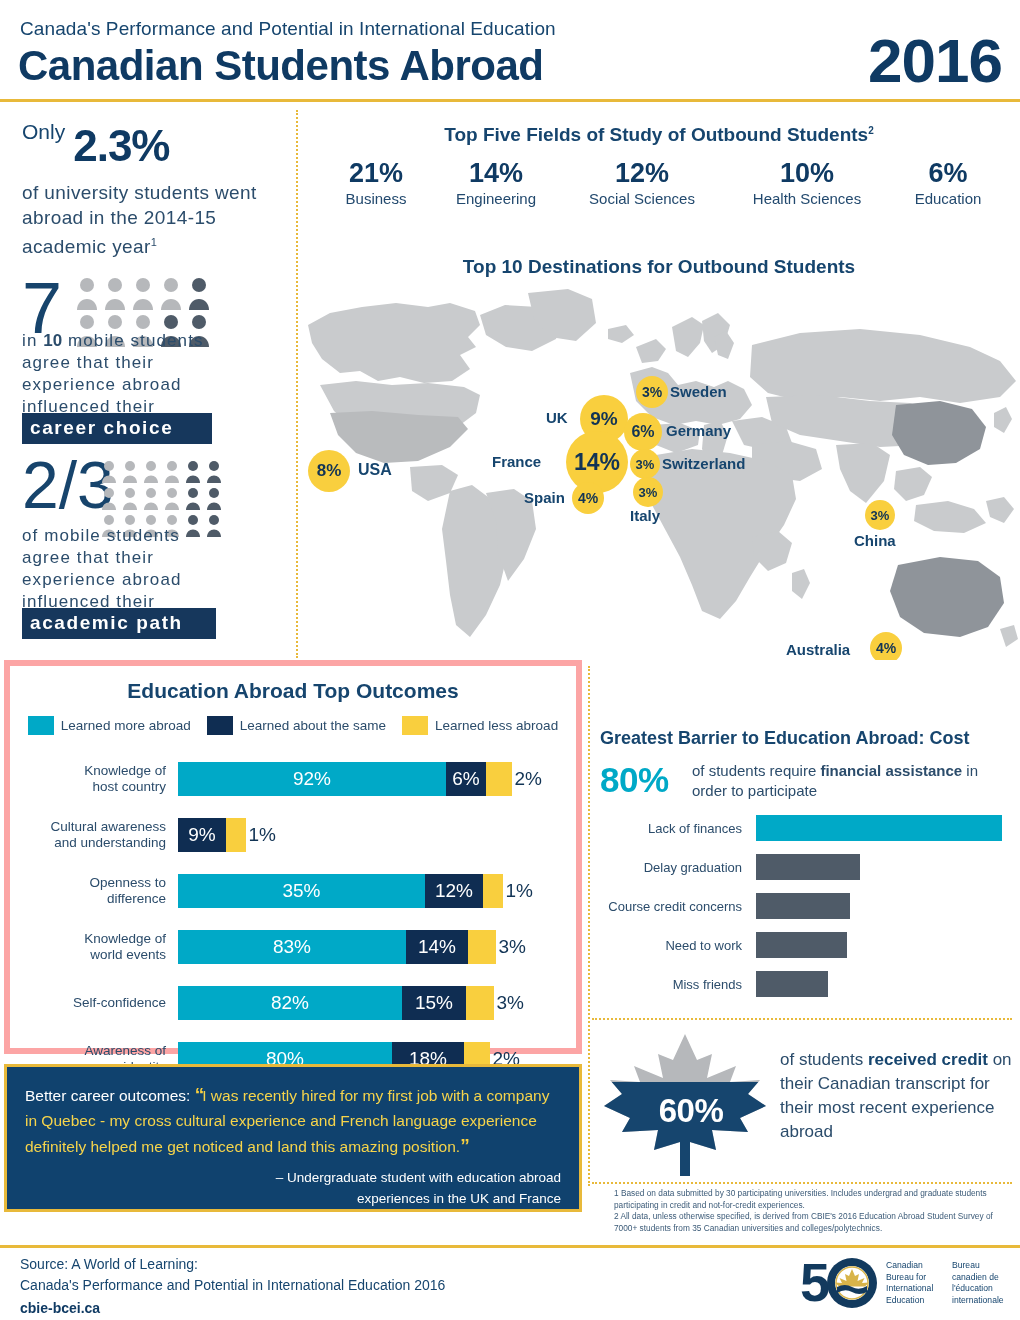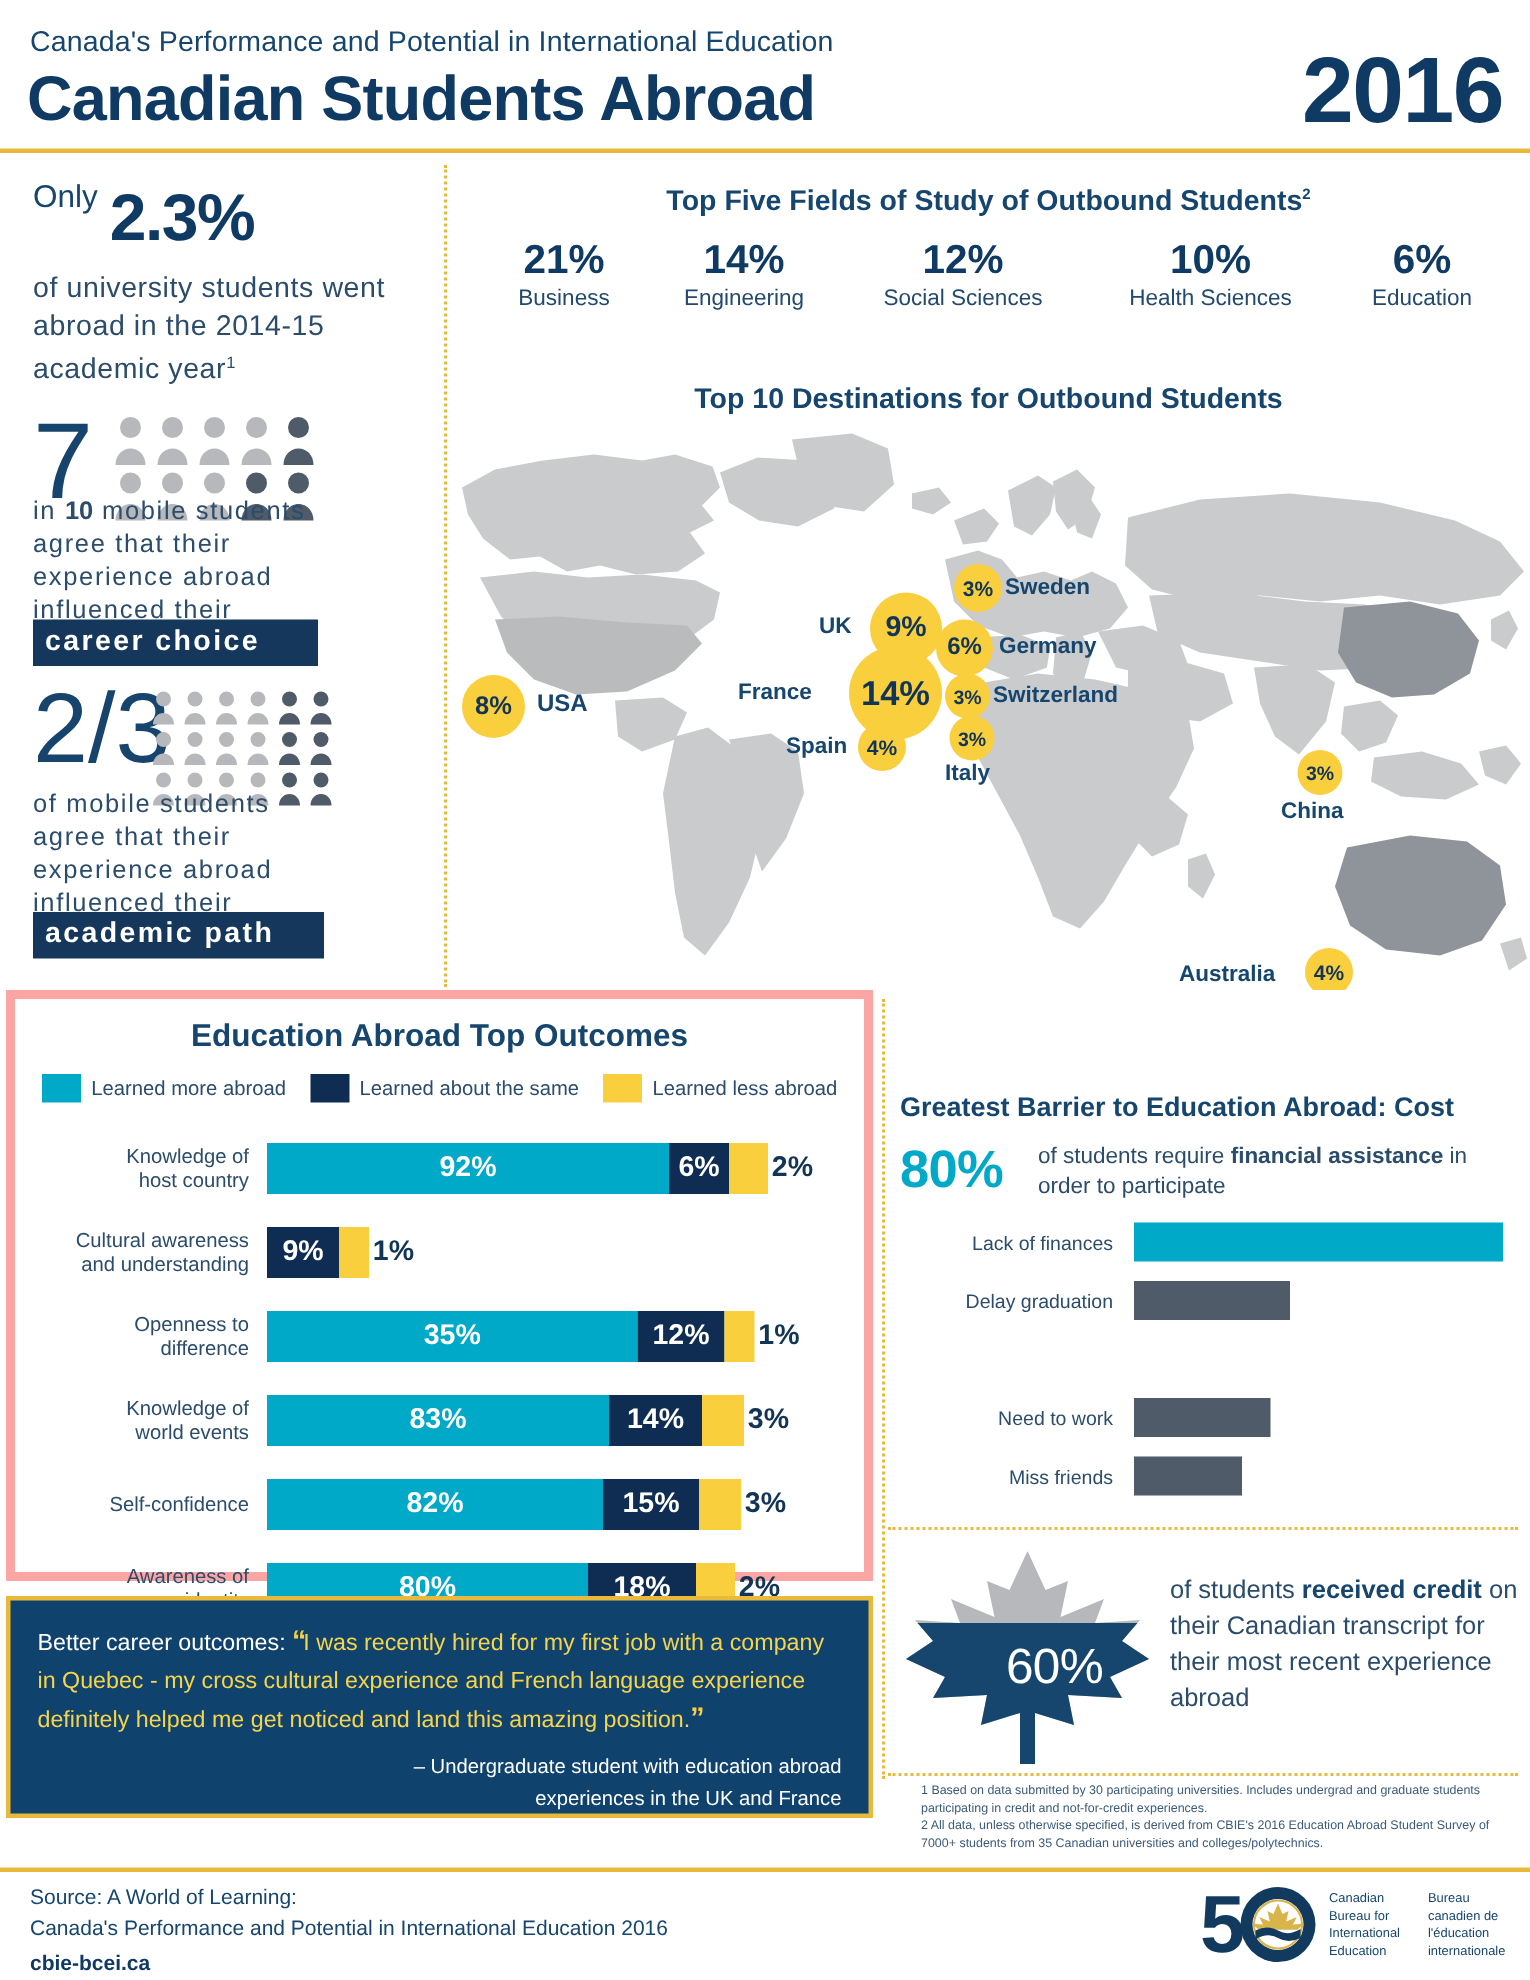--- a/index.html
+++ b/index.html
@@ -51,21 +51,21 @@
   
   .outcomes { position:absolute; left:4px; top:660px; width:578px; height:394px; border:6px solid #fca5a5; background:#fff; }
   .out-title { text-align:center; font-size:21px; font-weight:bold; color:#16456e; margin-top:13px; }
   .legend { display:flex; justify-content:center; gap:16px; margin-top:13px; font-size:13.5px; color:#2b4c6b;}
   .legend .item { display:flex; align-items:center; gap:7px; }
   .sw { width:26px; height:19px; display:inline-block; }
   .rows { margin-top:16px; }
   .row { display:flex; align-items:center; height:56px; }
   .rlabel { width:168px; text-align:right; padding-right:12px; font-size:13.5px; line-height:16px; color:#2b4c6b; }
   .bar { height:34px; display:flex; position:relative; }
-  .seg { height:34px; display:flex; align-items:center; justify-content:center; font-weight:bold; font-size:19px; }
+  .seg { height:34px; display:flex; align-items:center; justify-content:center; font-weight:normal; font-size:19px; }
   .seg.more { background:#00a9c7; color:#fff; }
   .seg.same { background:#0f2d52; color:#fff; }
   .seg.less { background:#f9cf3e; color:#123455; }
   .seg.less span { position:absolute; right:-30px; color:#123455; }
 
   
   .quote { position:absolute; left:4px; top:1064px; width:578px; height:148px; background:#10426e; border:3px solid #e8b93a; padding:15px 18px 10px 18px;}
   .quote .q1 { color:#fff; font-size:15.5px; line-height:25px; }
   .quote .q1 em { font-style:normal; color:#f6d44b; }
   .quote .qm { color:#f9cf3e; font-weight:bold; font-size:19px; letter-spacing:-2px; }
@@ -77,21 +77,21 @@
   .b80txt { position:absolute; left:692px; top:761px; width:320px; font-size:15px; line-height:20px; color:#2b4c6b;}
   .b80txt b{font-weight:bold;}
   .brow { position:absolute; display:flex; align-items:center; height:26px; }
   .brow .bl { width:158px; text-align:right; padding-right:14px; font-size:13px; color:#2b4c6b;}
   .brow .bb { height:26px; }
 
   
   .leafsec { position:absolute; left:600px; top:1030px; width:412px; height:150px; }
   .leaftxt { position:absolute; left:180px; top:18px; width:235px; font-size:17px; line-height:24px; color:#2b4c6b;}
   .leaftxt b { font-weight:bold; color:#16456e; }
-  .leafpct { position:absolute; left:28px; top:62px; width:150px; text-align:center; font-size:33px; font-weight:normal; color:#fff; letter-spacing:-.5px;}
+  .leafpct { position:absolute; left:16px; top:62px; width:150px; text-align:center; font-size:33px; font-weight:bold; color:#fff; letter-spacing:-.5px;}
 
   
   .fnotes { position:absolute; left:614px; top:1188px; width:398px; font-size:8.3px; line-height:11.5px; color:#3c5b78; }
   .footer { position:absolute; left:0; top:1248px; width:1020px; height:72px; }
   .f1 { position:absolute; left:20px; top:8px; font-size:14px; color:#16456e;}
   .f2 { position:absolute; left:20px; top:29px; font-size:14px; color:#16456e;}
   .f3 { position:absolute; left:20px; top:52px; font-size:14px; font-weight:bold; color:#0f3a63;}
   .logo { position:absolute; left:800px; top:1255px; }
   .logotxt { position:absolute; font-size:8.6px; line-height:11.5px; color:#16456e; }
 </style>
@@ -464,20 +464,24 @@
   <div class="b80">80%</div>
   <div class="b80txt"><span>of students require </span><b>financial assistance</b><span> in order to participate</span></div>
 
   <div class="brow" style="left:598px; top:854px;">
     <div class="bl">Delay graduation</div>
     <div class="bb" style="width:104px; background:#4f5b68;"></div>
   </div>
   <div class="brow" style="left:598px; top:815px;">
     <div class="bl">Lack of finances</div>
     <div class="bb" style="width:246px; background:#00a9c7;"></div>
+  </div>
+  <div class="brow" style="left:598px; top:893px;">
+    <div class="bl">Course credit concerns</div>
+    <div class="bb" style="width:94px; background:#4f5b68;"></div>
   </div>
   <div class="brow" style="left:598px; top:932px;">
     <div class="bl">Need to work</div>
     <div class="bb" style="width:91px; background:#4f5b68;"></div>
   </div>
   <div class="brow" style="left:598px; top:971px;">
     <div class="bl">Miss friends</div>
     <div class="bb" style="width:72px; background:#4f5b68;"></div>
   </div>
 

